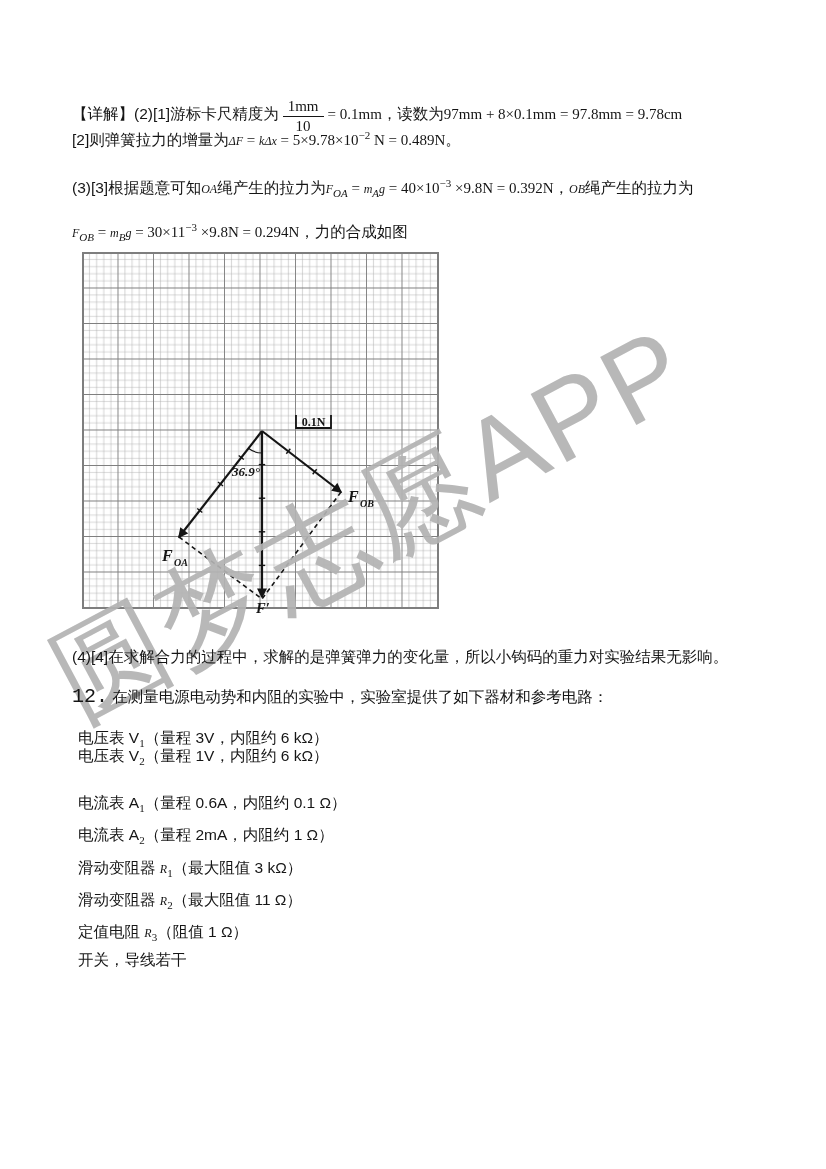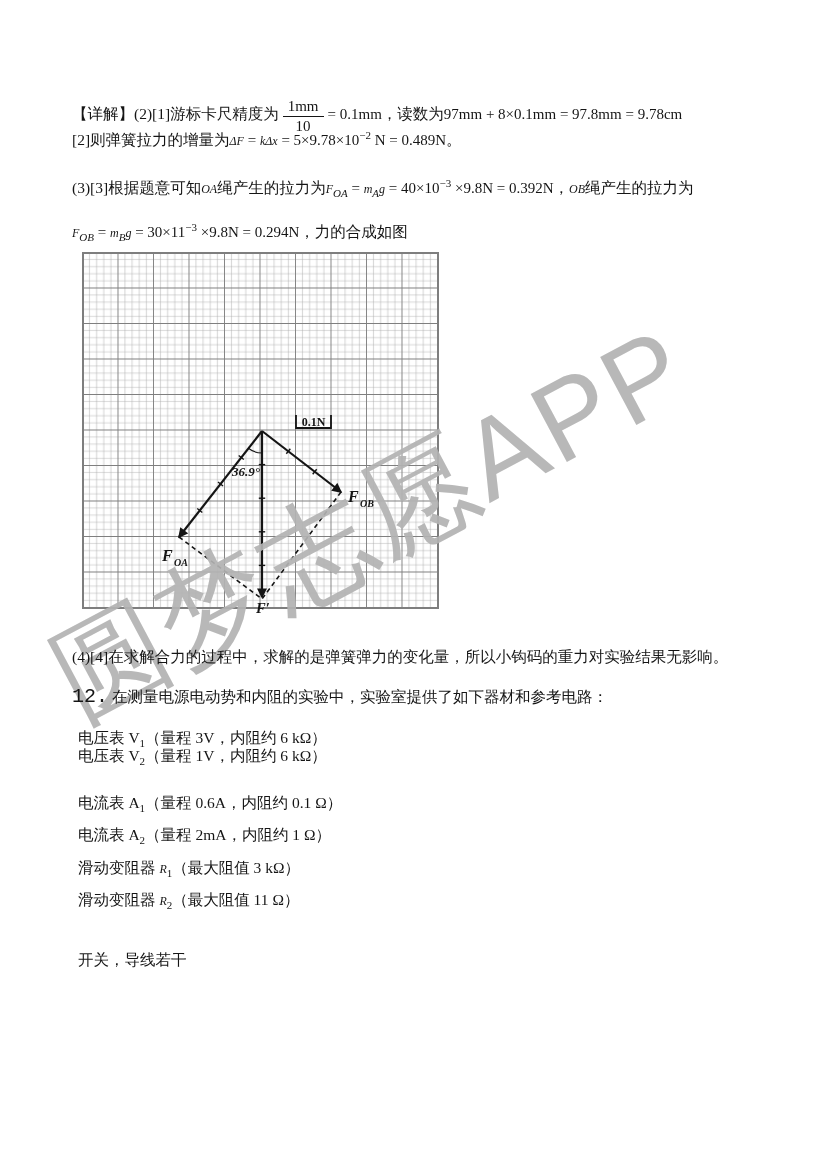--- a/index.html
+++ b/index.html
@@ -18,21 +18,21 @@
     white-space:nowrap;
     z-index:3;
   }
   .eq{
     position:absolute;left:78px;
     font-size:15.5px;line-height:22px;
     white-space:nowrap;
     z-index:3;
   }
   
-  .seg-cn{font-family:Liberation Serif, serif;}
+  .seg-cn{font-family:Liberation Sans, sans-serif;}
   .seg-mi{font-family:"Liberation Serif",serif;font-style:italic;font-size:12px;}
   .seg-mu{font-family:"Liberation Serif",serif;font-size:15px;}
   .seg-sup{font-family:"Liberation Serif",serif;font-size:11px;position:relative;top:-6px;}
   .seg-subi{font-family:"Liberation Serif",serif;font-style:italic;font-size:11px;position:relative;top:4px;}
   .seg-subu{font-family:"Liberation Serif",serif;font-size:11px;position:relative;top:4px;}
   .seg-qnum{font-family:Liberation Mono, monospace;font-size:20px;}
   .frac{
     display:inline-block;text-align:center;vertical-align:-12px;
     font-family:"Liberation Serif",serif;font-size:15px;line-height:1.15;
     margin:12px 4px;
@@ -132,15 +132,16 @@
   <p class="para" style="top:205px;"><span class="seg-mi">F</span><span class="seg-subi">OB</span><span class="seg-mu"> = </span><span class="seg-mi">m</span><span class="seg-subi">B</span><span class="seg-mi">g</span><span class="seg-mu"> = 30×11</span><span class="seg-sup">−3</span><span class="seg-mu"> ×9.8N = 0.294N</span><span class="seg-cn">，力的合成如图</span></p>
   <p class="para" style="top:630px;"><span class="seg-cn">(4)[4]在求解合力的过程中，求解的是弹簧弹力的变化量，所以小钩码的重力对实验结果无影响。</span></p>
   <p class="para" style="top:670px;"><span class="seg-qnum">12.</span><span class="seg-cn"> 在测量电源电动势和内阻的实验中，实验室提供了如下器材和参考电路：</span></p>
 
   <p class="eq" style="top:711px;"><span class="seg-cn">电压表 V</span><span class="seg-subu">1</span><span class="seg-cn">（量程 3V，内阻约 6 kΩ）</span></p>
   <p class="eq" style="top:717px;margin-top:28px;"><span class="seg-cn">电压表 V</span><span class="seg-subu">2</span><span class="seg-cn">（量程 1V，内阻约 6 kΩ）</span></p>
   <p class="eq" style="top:776px;"><span class="seg-cn">电流表 A</span><span class="seg-subu">1</span><span class="seg-cn">（量程 0.6A，内阻约 0.1 Ω）</span></p>
   <p class="eq" style="top:808px;"><span class="seg-cn">电流表 A</span><span class="seg-subu">2</span><span class="seg-cn">（量程 2mA，内阻约 1 Ω）</span></p>
   <p class="eq" style="top:841px;"><span class="seg-cn">滑动变阻器 </span><span class="seg-mi">R</span><span class="seg-subu">1</span><span class="seg-cn">（最大阻值 3 kΩ）</span></p>
   <p class="eq" style="top:873px;"><span class="seg-cn">滑动变阻器 </span><span class="seg-mi">R</span><span class="seg-subu">2</span><span class="seg-cn">（最大阻值 11 Ω）</span></p>
+  <p class="eq" style="top:905px;"><span class="seg-cn">定值电阻 </span><span class="seg-mi">R</span><span class="seg-subu">3</span><span class="seg-cn">（阻值 1 Ω）</span></p>
   <p class="eq" style="top:933px;"><span class="seg-cn">开关，导线若干</span></p>
 
 </div>
 
 </body></html>

